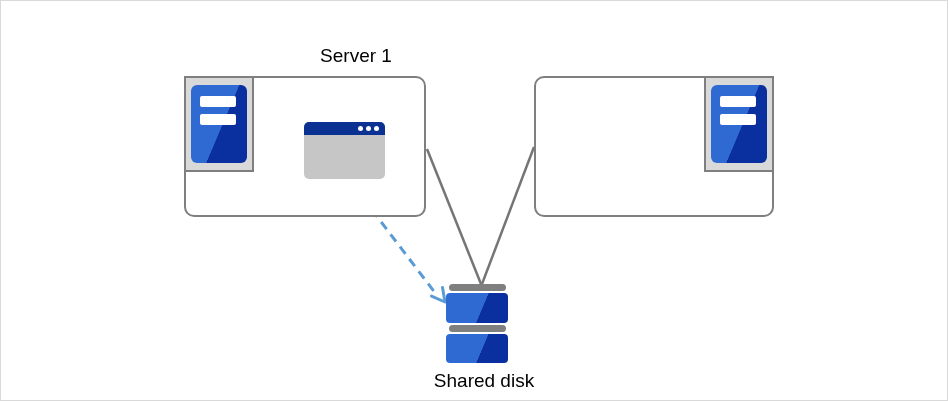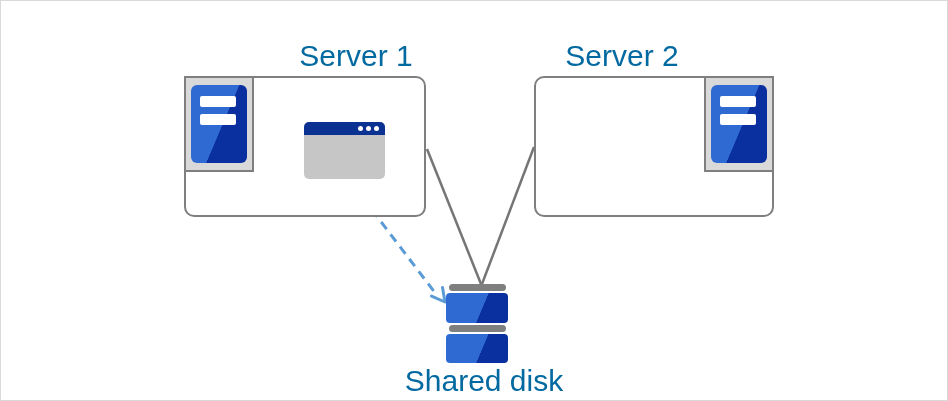--- a/index.html
+++ b/index.html
@@ -13,23 +13,23 @@
     overflow: hidden;
     font-family: "Liberation Sans", sans-serif;
   }
   svg.wires { position: absolute; left: 0; top: 0; width: 948px; height: 401px; pointer-events: none; }
   svg.wires line { stroke: var(--connector, #757575); stroke-width: 2.5; }
   svg.wires .dash { stroke: var(--arrow-blue, #5b9bd5); stroke-width: 3; fill: none; stroke-dasharray: 9 6.5; }
   svg.wires .head { stroke: var(--arrow-blue, #5b9bd5); stroke-width: 3; fill: none; stroke-linecap: round; stroke-linejoin: round; }
 
   .label {
     position: absolute;
-    font-size: 30px;
+    font-size: 19px;
     line-height: 26px;
-    color: #0369a1;
+    color: #000000;
     text-align: center;
     white-space: nowrap;
   }
 
   .box {
     position: absolute;
     background: #ffffff;
     border: 2.5px solid var(--box-border, #7f7f7f);
     border-radius: 10px;
     box-sizing: border-box;
@@ -110,21 +110,20 @@
     </div>
   </div>
   <div class="window">
     <div class="titlebar">
       <span class="dot"></span>
       <span class="dot"></span>
       <span class="dot"></span>
     </div>
   </div>
 
-  <div class="label lbl-server2">Server 2</div>
   <div class="box server2"></div>
   <div class="icon-frame s2">
     <div class="srv">
       <span class="bar b1"></span>
       <span class="bar b2"></span>
     </div>
   </div>
 
   <div class="disk">
     <div class="cap c1"></div>

